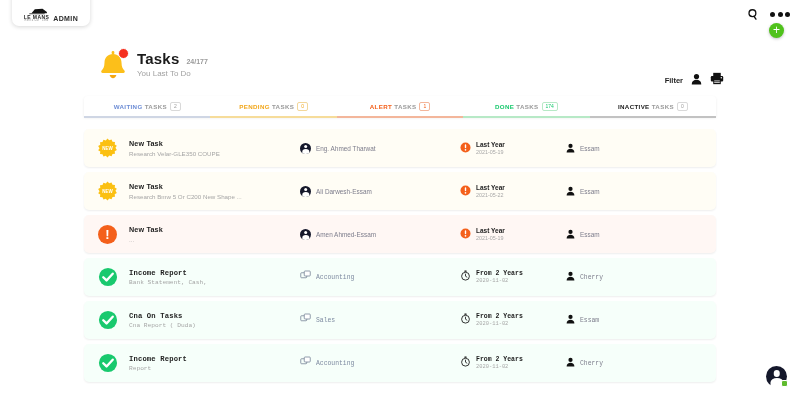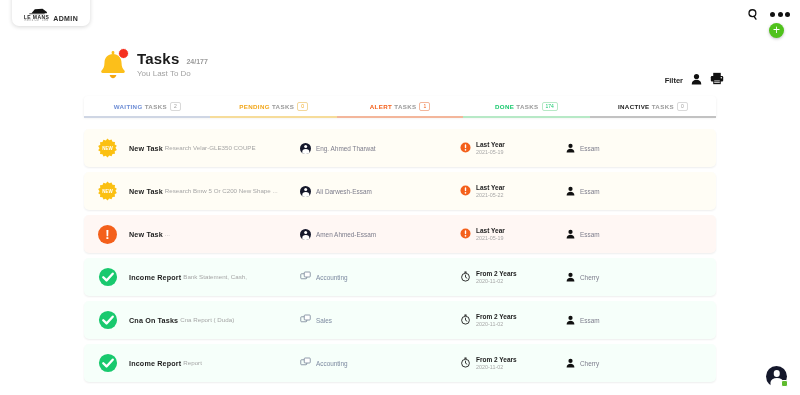--- a/index.html
+++ b/index.html
@@ -113,39 +113,39 @@
     height: 38px; border-radius: 5px;
     display: flex; align-items: center;
     padding-left: 13px;
     box-shadow: 0 1px 2px rgba(0,0,0,.07);
     cursor: pointer;
   }
   .row .status-ico {
     width: 21px; height: 21px; flex: 0 0 21px;
     display: flex; align-items: center; justify-content: center;
   }
-  .col-title { width: 182px; padding-left: 11px; display: flex; flex-direction: row; gap: 2px; }
+  .col-title { width: 182px; padding-left: 11px; display: flex; flex-direction: column; gap: 2px; }
   .t-main { font-size: 7.2px; font-weight: 700; color: #1d1d1d; letter-spacing: .15px; }
   .t-sub {
     font-size: 6.2px; color: #a6a6a6;
     white-space: nowrap; overflow: hidden; text-overflow: ellipsis;
   }
   .col-person { width: 160px; display: flex; align-items: center; gap: 5px; }
   .p-name { font-size: 6.4px; color: #7d7d8c; }
   .p-name.link { color: #7d8aa0; }
   .col-date { width: 106px; display: flex; align-items: center; gap: 5px; }
   .d-text { display: flex; flex-direction: column; gap: 1.5px; }
   .d-main { font-size: 6.5px; font-weight: 700; color: #1d1d1d; }
   .d-sub { font-size: 5.4px; color: #a8a8a8; }
   .col-owner { display: flex; align-items: center; gap: 5px; }
   .o-name { font-size: 6.4px; color: #7d7d8c; }
 
   .row.new  { background: #fffdf5; }
   .row.alert{ background: #fff7f4; }
-  .row.done { background: #f6fffa; }
+  .row.done { background: #f6fffa; font-family: Liberation Mono, monospace; }
 
   
   .seal { position: relative; width: 21px; height: 21px; }
   .seal svg { display: block; }
   .circ {
     width: 19px; height: 19px; border-radius: 50%;
     display: flex; align-items: center; justify-content: center;
     color: #fff; font-weight: 700;
   }
   .circ.orange { background: #f4601b; font-size: 13px; }

